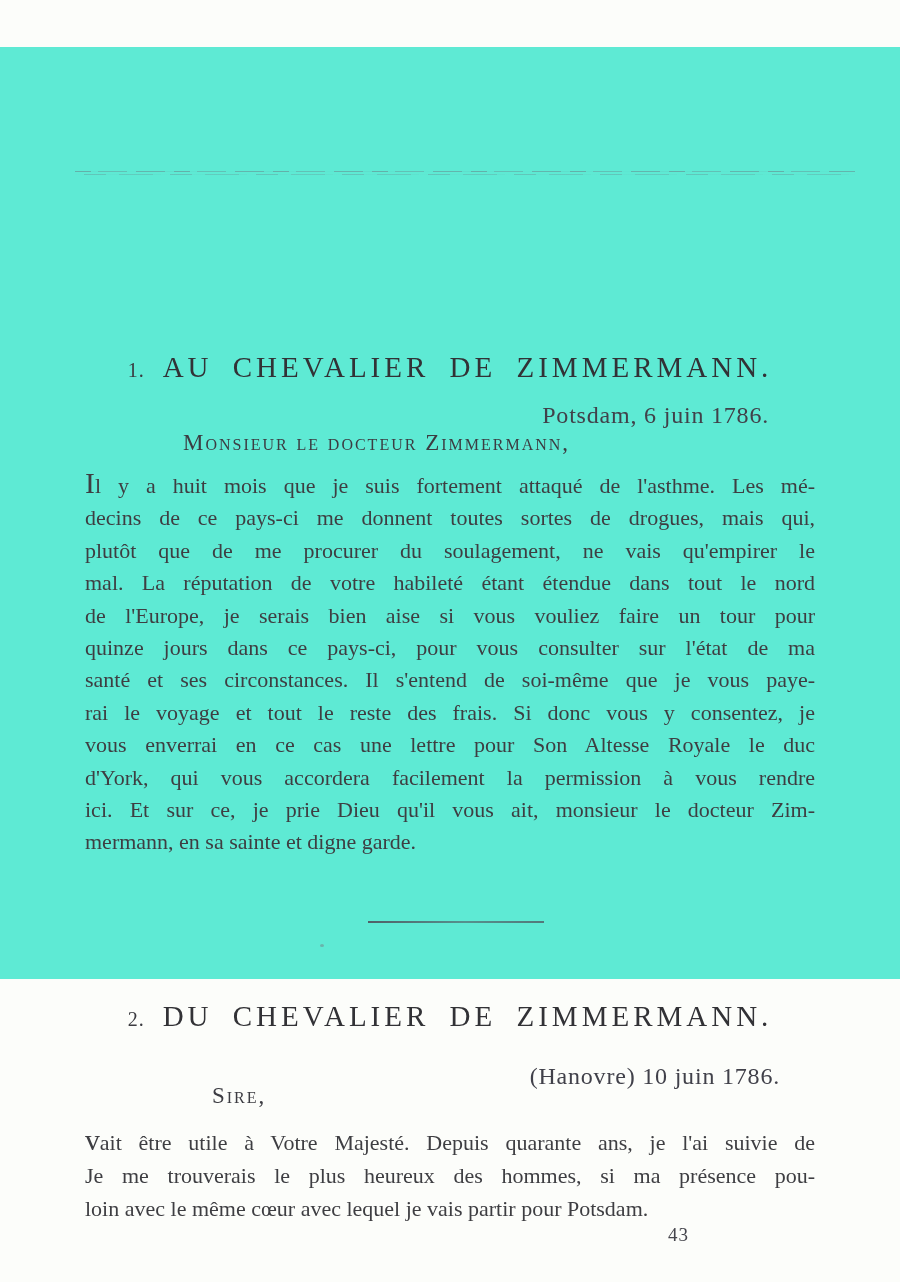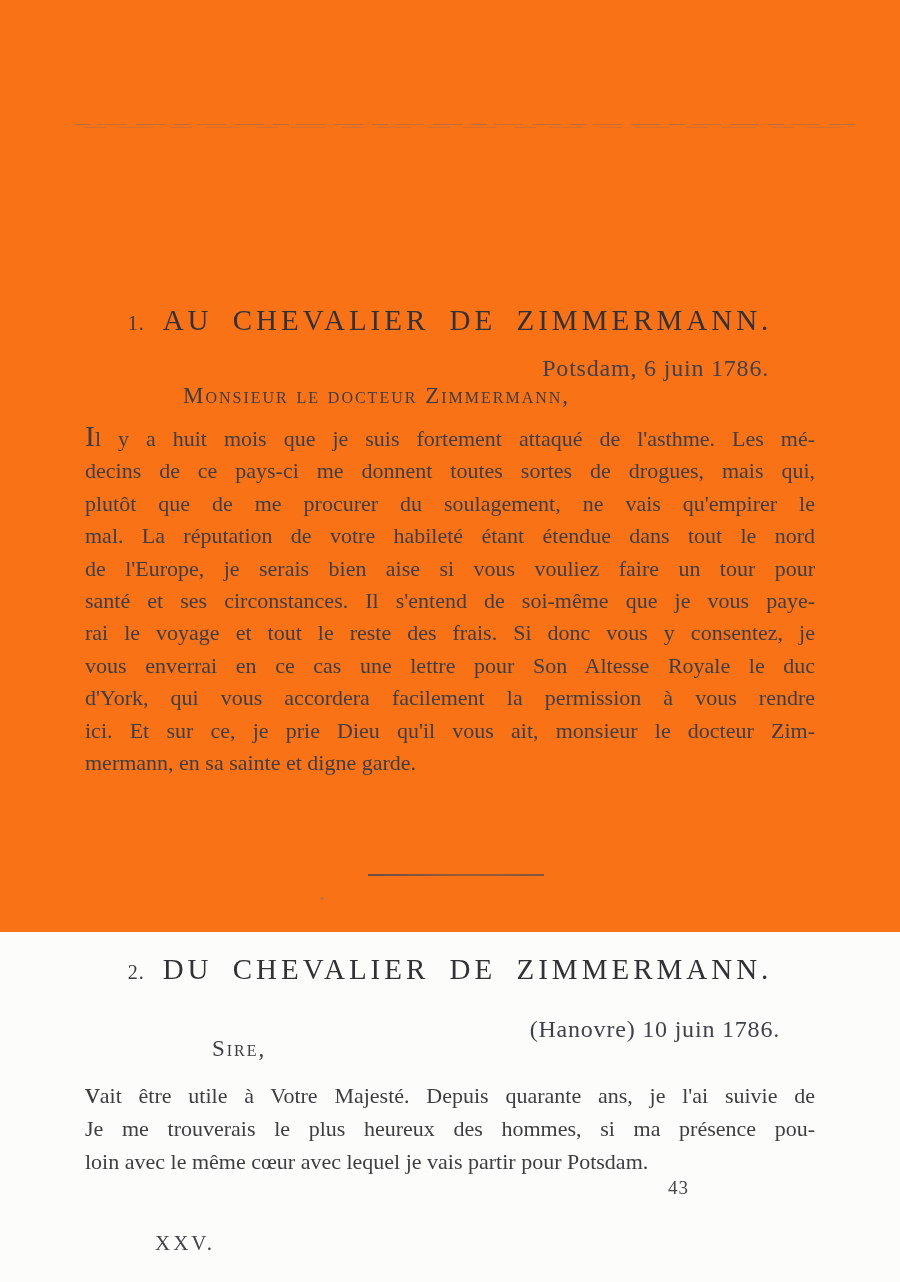--- a/index.html
+++ b/index.html
@@ -6,21 +6,22 @@
   html, body {
     width: 900px; height: 1282px;
     background: #fcfdfa;
     font-family: "Liberation Serif", serif;
     color: #3a3a3a;
     overflow: hidden;
   }
   .page {
     position: relative;
     width: 900px; height: 932px;
-    background: #f97316;
+    background: #5eead4;
+    margin-top: 47px;
   }
 
   
   .top-rule {
     position: absolute; top: 124px; left: 75px; width: 780px; height: 5px;
   }
   .top-rule .rline {
     height: 1px; margin-bottom: 2px;
     background: repeating-linear-gradient(90deg,
       rgba(105,98,110,0.42) 0 16px,
@@ -123,20 +124,21 @@
   <div class="dateline dateline-1">Potsdam, 6 juin 1786.</div>
 
   <div class="salutation salutation-1">Monsieur le docteur Zimmermann,</div>
 
   <div class="letter-body body-1">
       <div class="line">Il y a huit mois que je suis fortement attaqué de l'asthme. Les mé-</div>
       <div class="line">decins de ce pays-ci me donnent toutes sortes de drogues, mais qui,</div>
       <div class="line">plutôt que de me procurer du soulagement, ne vais qu'empirer le</div>
       <div class="line">mal. La réputation de votre habileté étant étendue dans tout le nord</div>
       <div class="line">de l'Europe, je serais bien aise si vous vouliez faire un tour pour</div>
+      <div class="line">quinze jours dans ce pays-ci, pour vous consulter sur l'état de ma</div>
       <div class="line">santé et ses circonstances. Il s'entend de soi-même que je vous paye-</div>
       <div class="line">rai le voyage et tout le reste des frais. Si donc vous y consentez, je</div>
       <div class="line">vous enverrai en ce cas une lettre pour Son Altesse Royale le duc</div>
       <div class="line">d'York, qui vous accordera facilement la permission à vous rendre</div>
       <div class="line">ici. Et sur ce, je prie Dieu qu'il vous ait, monsieur le docteur Zim-</div>
       <div class="line last-line">mermann, en sa sainte et digne garde.</div>
     </div>
 
   <div class="section-divider"></div>
   <div class="ink-speck"></div>

